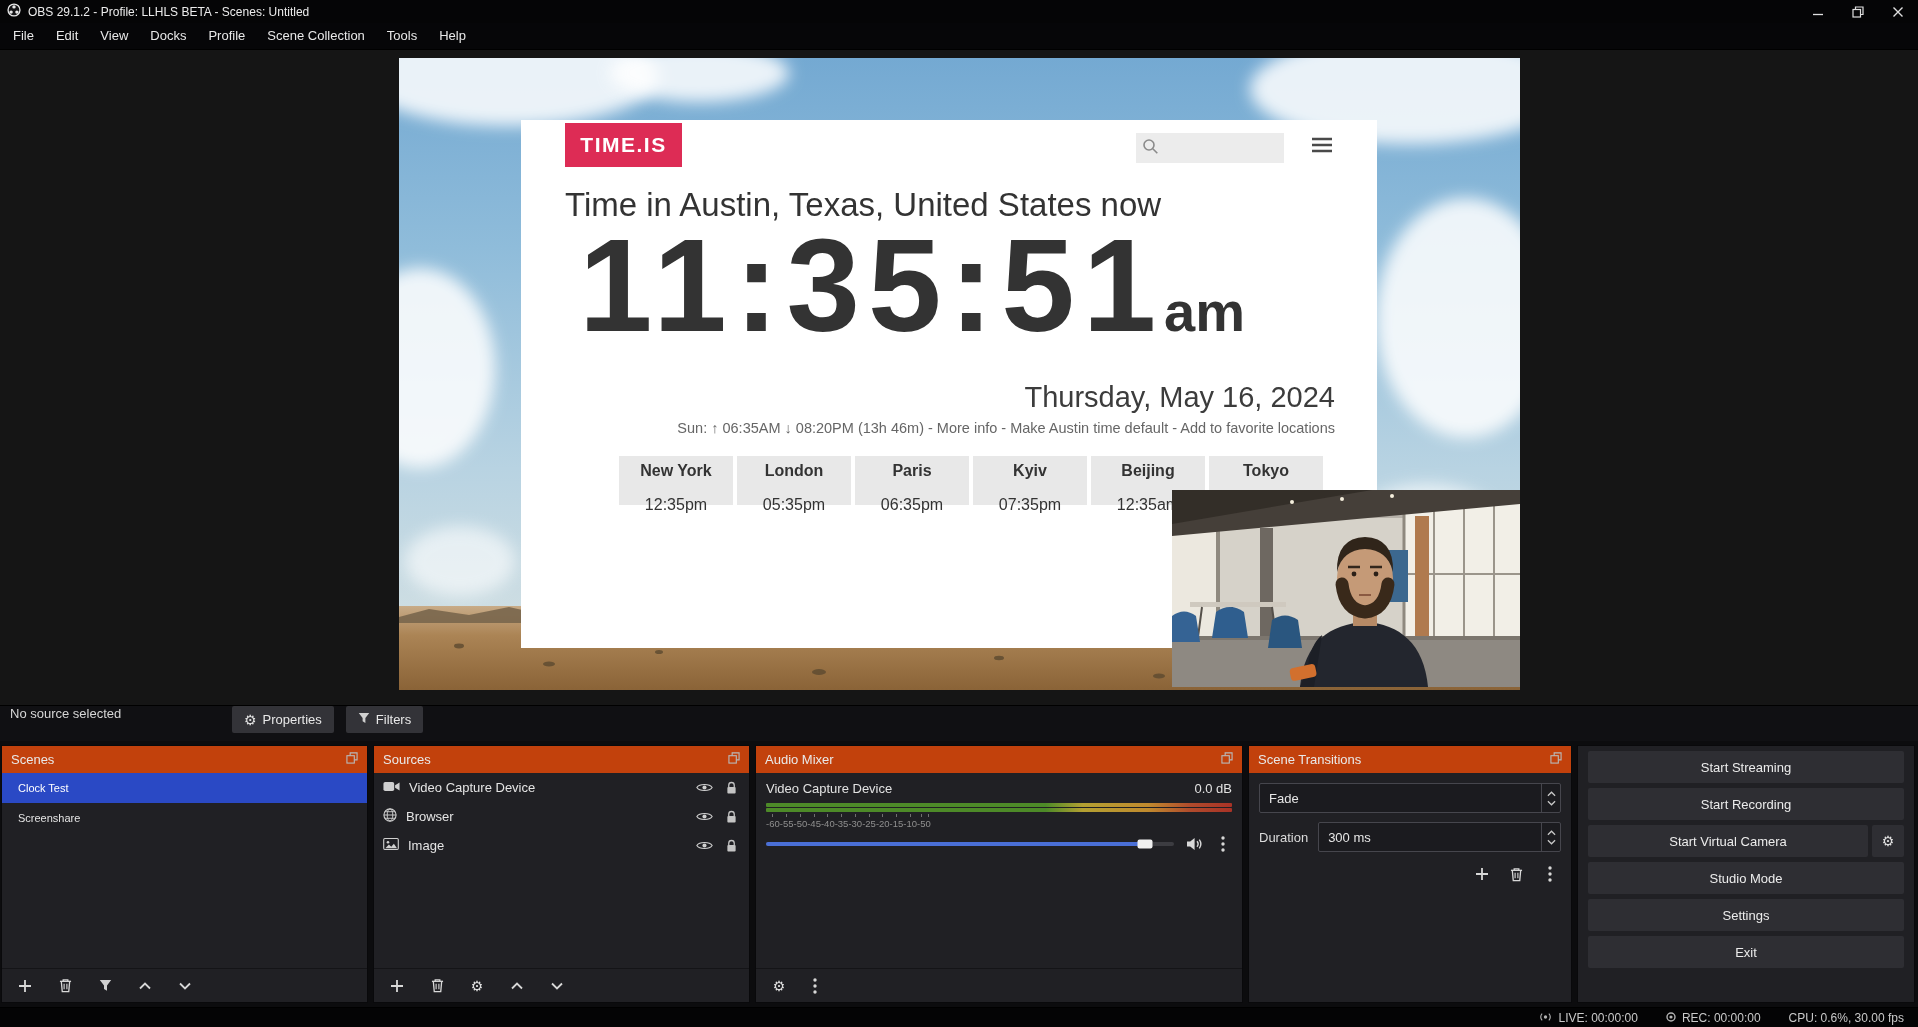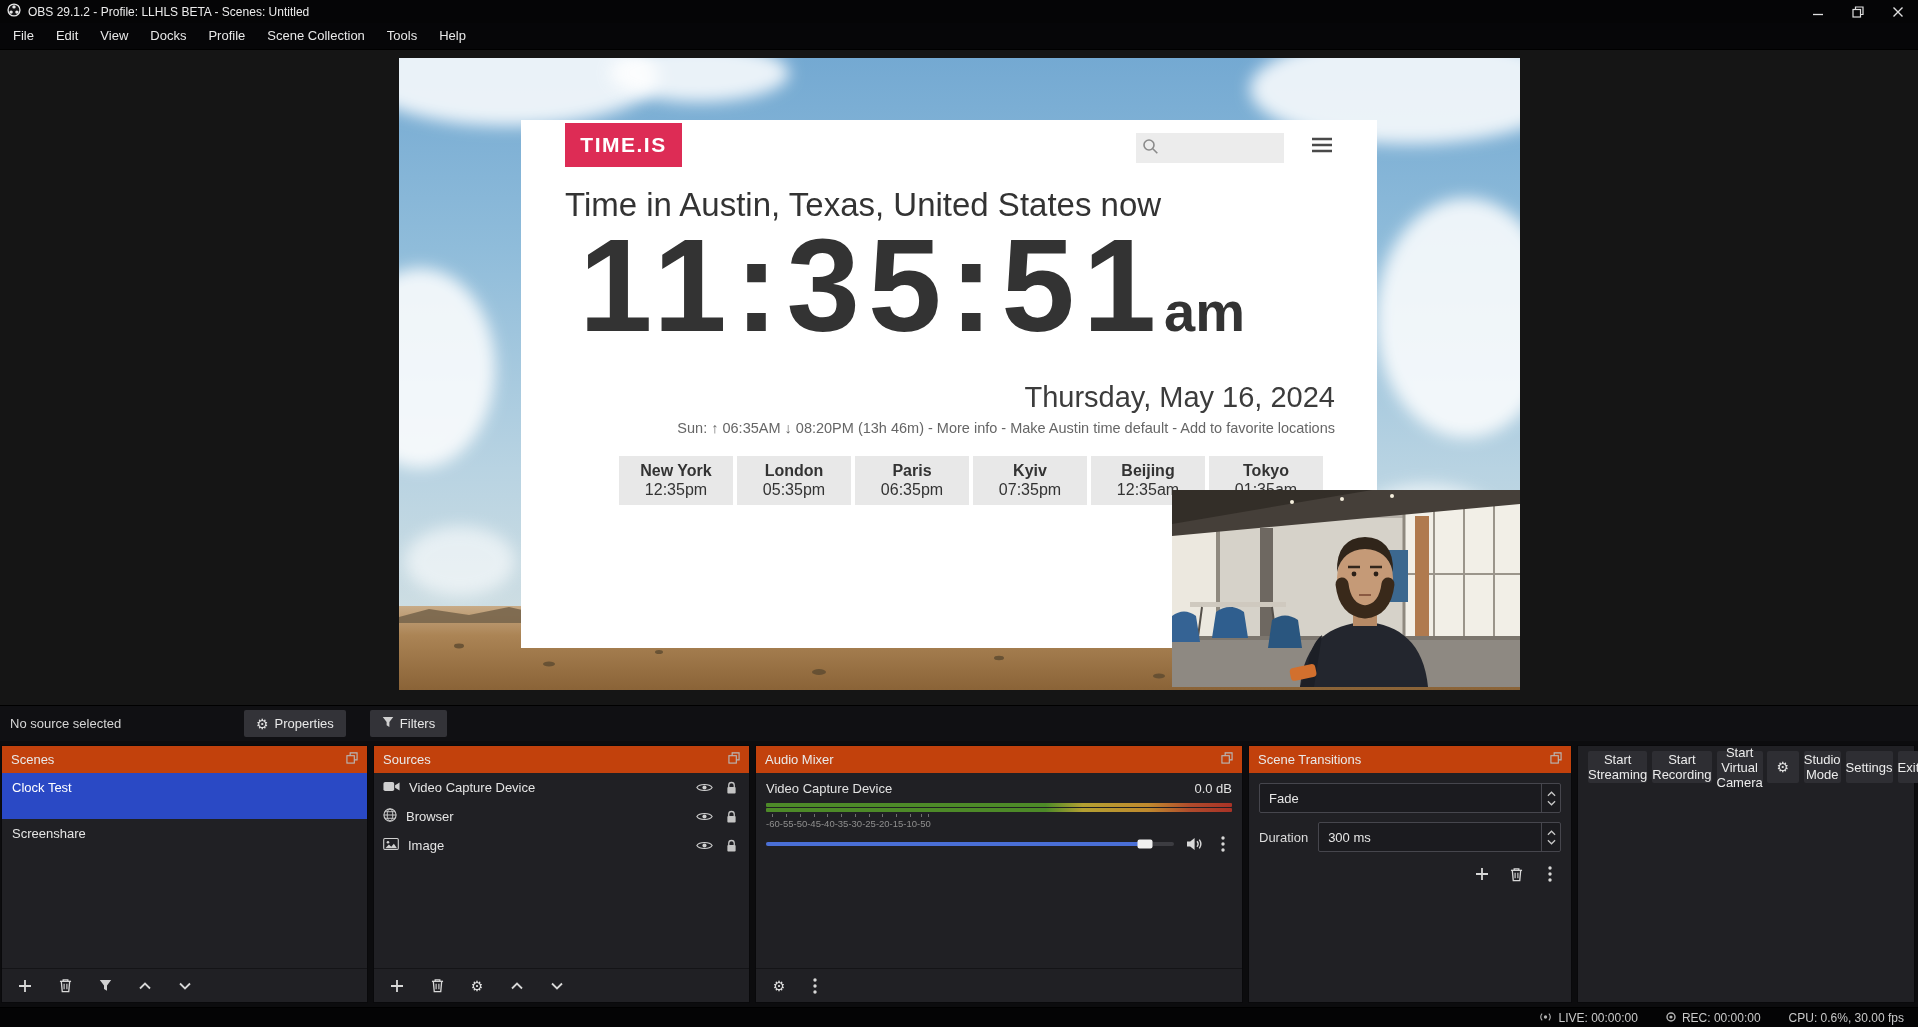--- a/index.html
+++ b/index.html
@@ -32,38 +32,38 @@
   .ti-burger{position:absolute;right:44px;top:17px}
   .ti-heading{position:absolute;left:44px;top:66px;font-size:33px;color:#333;white-space:nowrap}
   .ti-clock{position:absolute;left:58px;top:100px;line-height:1;white-space:nowrap;color:#333}
   .ti-time{font-size:132px;font-weight:bold;letter-spacing:8px}
   .ti-ampm{font-size:56px;font-weight:bold}
   .ti-date{position:absolute;right:42px;top:261px;font-size:29px;color:#3c3c3c}
   .ti-sun{position:absolute;right:42px;top:300px;font-size:14.5px;color:#666;white-space:nowrap}
   .ti-cities{position:absolute;right:54px;top:336px;display:flex;gap:4px}
   .ti-city{width:114px;height:49px;background:#e8e8e8;text-align:center;padding-top:6px}
   .ti-city-name{font-size:16px;font-weight:bold;color:#333}
-  .ti-city-time{font-size:16px;color:#333;margin-top:1px}
+  .ti-city-time{font-size:16px;color:#333;margin-top:16px}
   .webcam{position:absolute;right:0;bottom:3px;width:348px;height:197px}
 
   
-  .source-toolbar{flex:0 0 36px;background:#101013;display:flex;align-items:center;padding:0 10px;gap:24px;font-size:13px;border-top:1px solid #000}
+  .source-toolbar{flex:0 0 36px;background:#101013;display:flex;padding:0 10px;gap:12px;font-size:13px;border-top:1px solid #000}
   .source-status{width:210px;color:#d6d6d6}
   .tool-btn{height:27px;background:#333338;border-radius:2px;display:flex;align-items:center;gap:6px;padding:0 12px;color:#e8e8e8}
   .gear-glyph{font-family:"DejaVu Sans",sans-serif;font-size:14px;line-height:1;color:#e0e0e0}
 
   
   .docks{flex:0 0 266px;display:flex;gap:5px;background:#0c0c0e;padding:4px 1px}
   .dock{background:#202024;display:flex;flex-direction:column;border:1px solid #09090b;flex:0 0 auto}
   .dock-header{flex:0 0 27px;background:#c2410c;display:flex;align-items:center;justify-content:space-between;padding:0 9px;font-size:13px;color:#e9e9e9}
   .dock-body{flex:1 1 auto;min-height:0;position:relative}
   .dock-toolbar{flex:0 0 34px;display:flex;align-items:center;gap:22px;padding:0 14px;border-top:1px solid #141417}
   .icon-btn{width:18px;height:18px;display:flex;align-items:center;justify-content:center}
 
-  .scene-row{height:46px;line-height:30px;padding:0 10px;font-size:13px;color:#e4e4e4}
+  .scene-row{height:30px;line-height:30px;padding:0 16px;font-size:11px;color:#e4e4e4}
   .scene-row.selected{background:#2a49c5;color:#fff}
 
   .source-row{height:29px;display:flex;align-items:center;gap:9px;padding:0 9px;font-size:13px;color:#e4e4e4}
   .source-row .spacer{flex:1}
 
   .mixer-body{padding:8px 10px 0 10px}
   .mixer-top{display:flex;justify-content:space-between;font-size:13px;color:#e2e2e2}
   .meter{margin-top:7px}
   .meter-bar{height:4px;border-radius:1px;
     background:linear-gradient(90deg,#4d8a28 0%,#4d8a28 60%,#b4a032 68%,#c08a2e 82%,#b04b2c 91%,#a83226 100%)}
@@ -76,21 +76,21 @@
   .slider-handle{position:absolute;left:93%;top:50%;transform:translate(-50%,-50%);width:15px;height:9px;background:#f0f0f0;border-radius:2px}
 
   .st-body{padding:10px}
   .combo{height:30px;background:#1b1b1f;border:1px solid #46464d;border-radius:2px;display:flex;align-items:center;padding-left:9px;font-size:13px;color:#e6e6e6}
   .combo-arrows{margin-left:auto;width:19px;align-self:stretch;display:flex;flex-direction:column;align-items:center;justify-content:center;gap:3px;border-left:1px solid #46464d}
   .duration-row{display:flex;align-items:center;margin-top:9px;gap:10px}
   .duration-label{font-size:13px;color:#dcdcdc}
   .spin{flex:1}
   .st-actions{display:flex;justify-content:flex-end;gap:16px;margin-top:13px;padding-right:2px}
 
-  .controls-body{padding:5px 10px;display:flex;flex-direction:row;gap:5px}
+  .controls-body{padding:5px 10px;display:flex;flex-direction:column;gap:5px}
   .ctl-btn{height:32px;background:#2e2e33;border-radius:2px;font-size:13px;color:#ececec;display:flex;align-items:center;justify-content:center}
   .vcam-row{display:flex;gap:4px}
   .vcam-row .ctl-btn{flex:1}
   .vcam-gear{width:32px;height:32px;background:#2e2e33;border-radius:2px;display:flex;align-items:center;justify-content:center}
 
   
   .statusbar{flex:0 0 20px;background:#040405;display:flex;align-items:center;justify-content:flex-end;gap:28px;padding:0 14px;font-size:12px;color:#c9c9c9;border-top:1px solid #000}
   .stat{display:flex;align-items:center;gap:6px}
 </style>
 </head>

